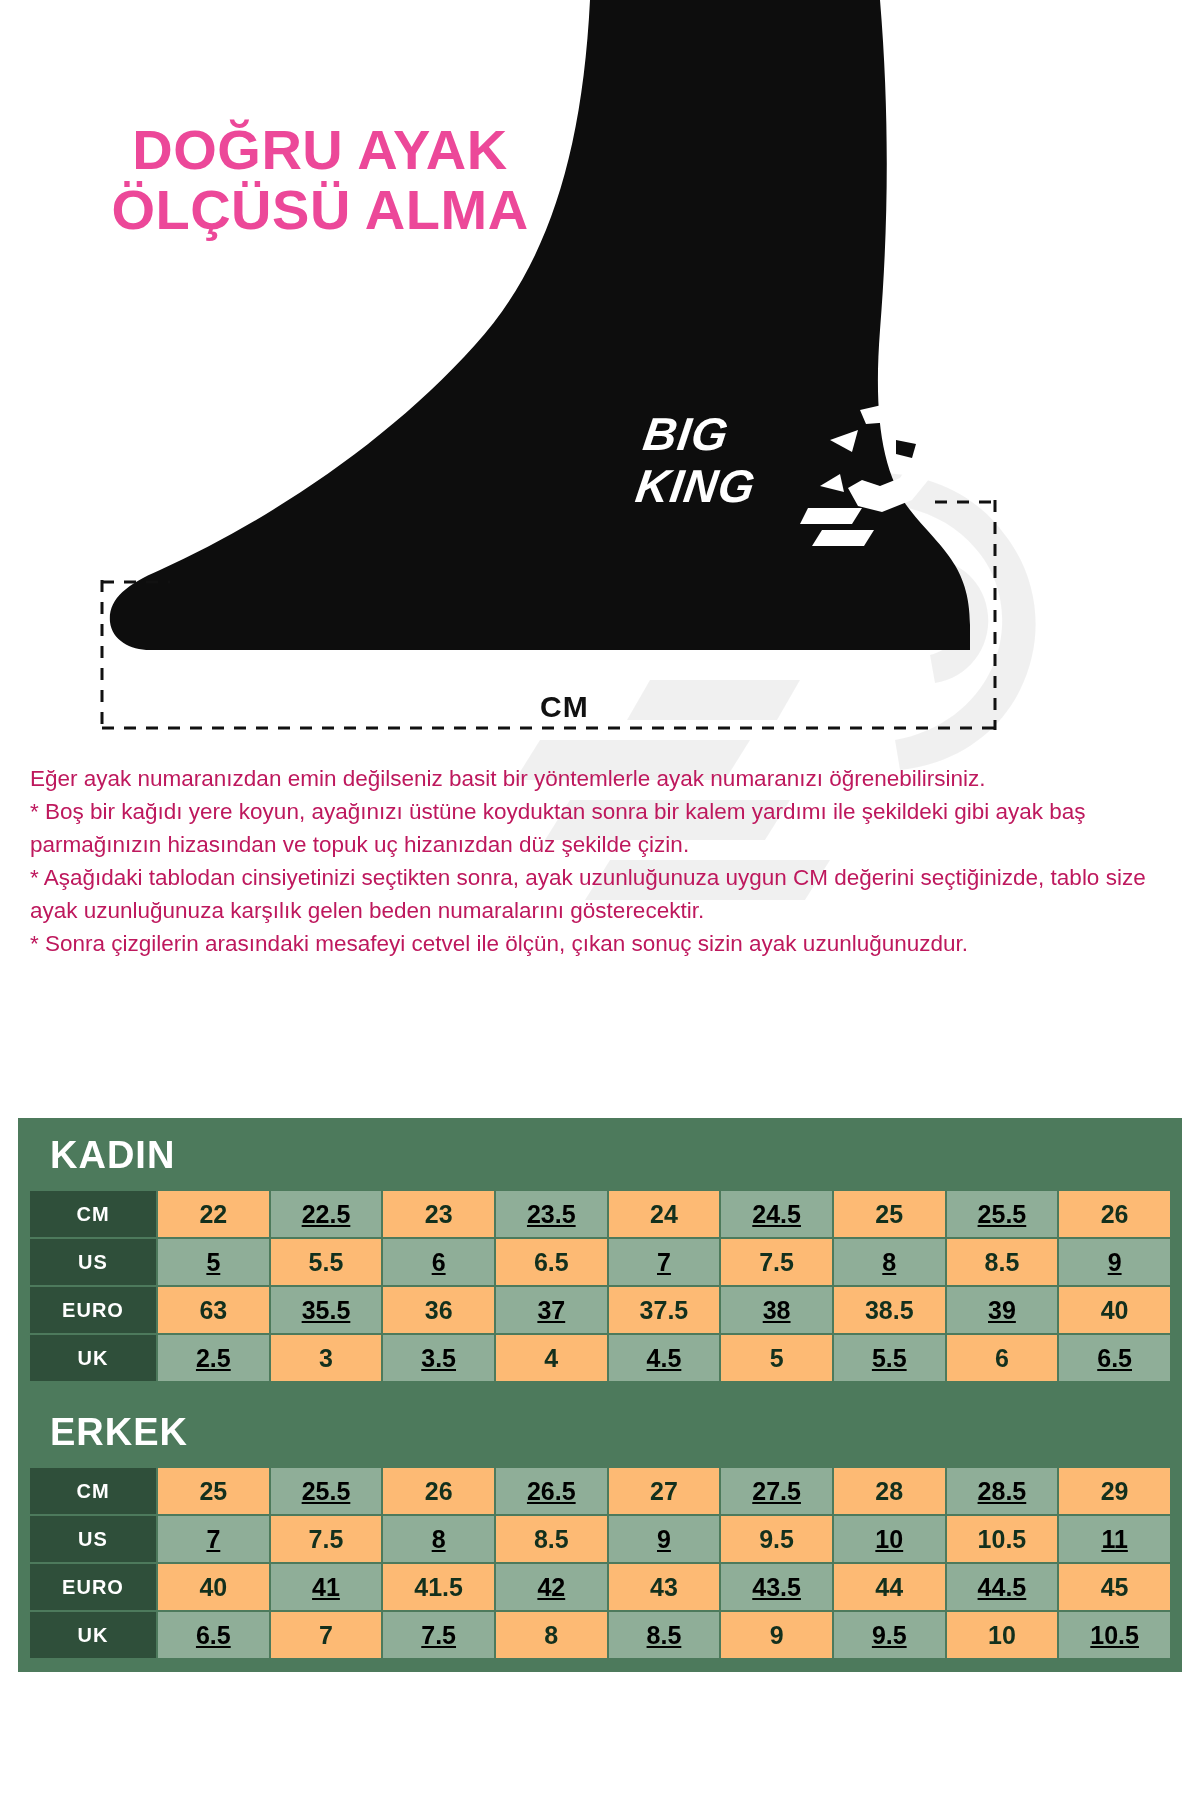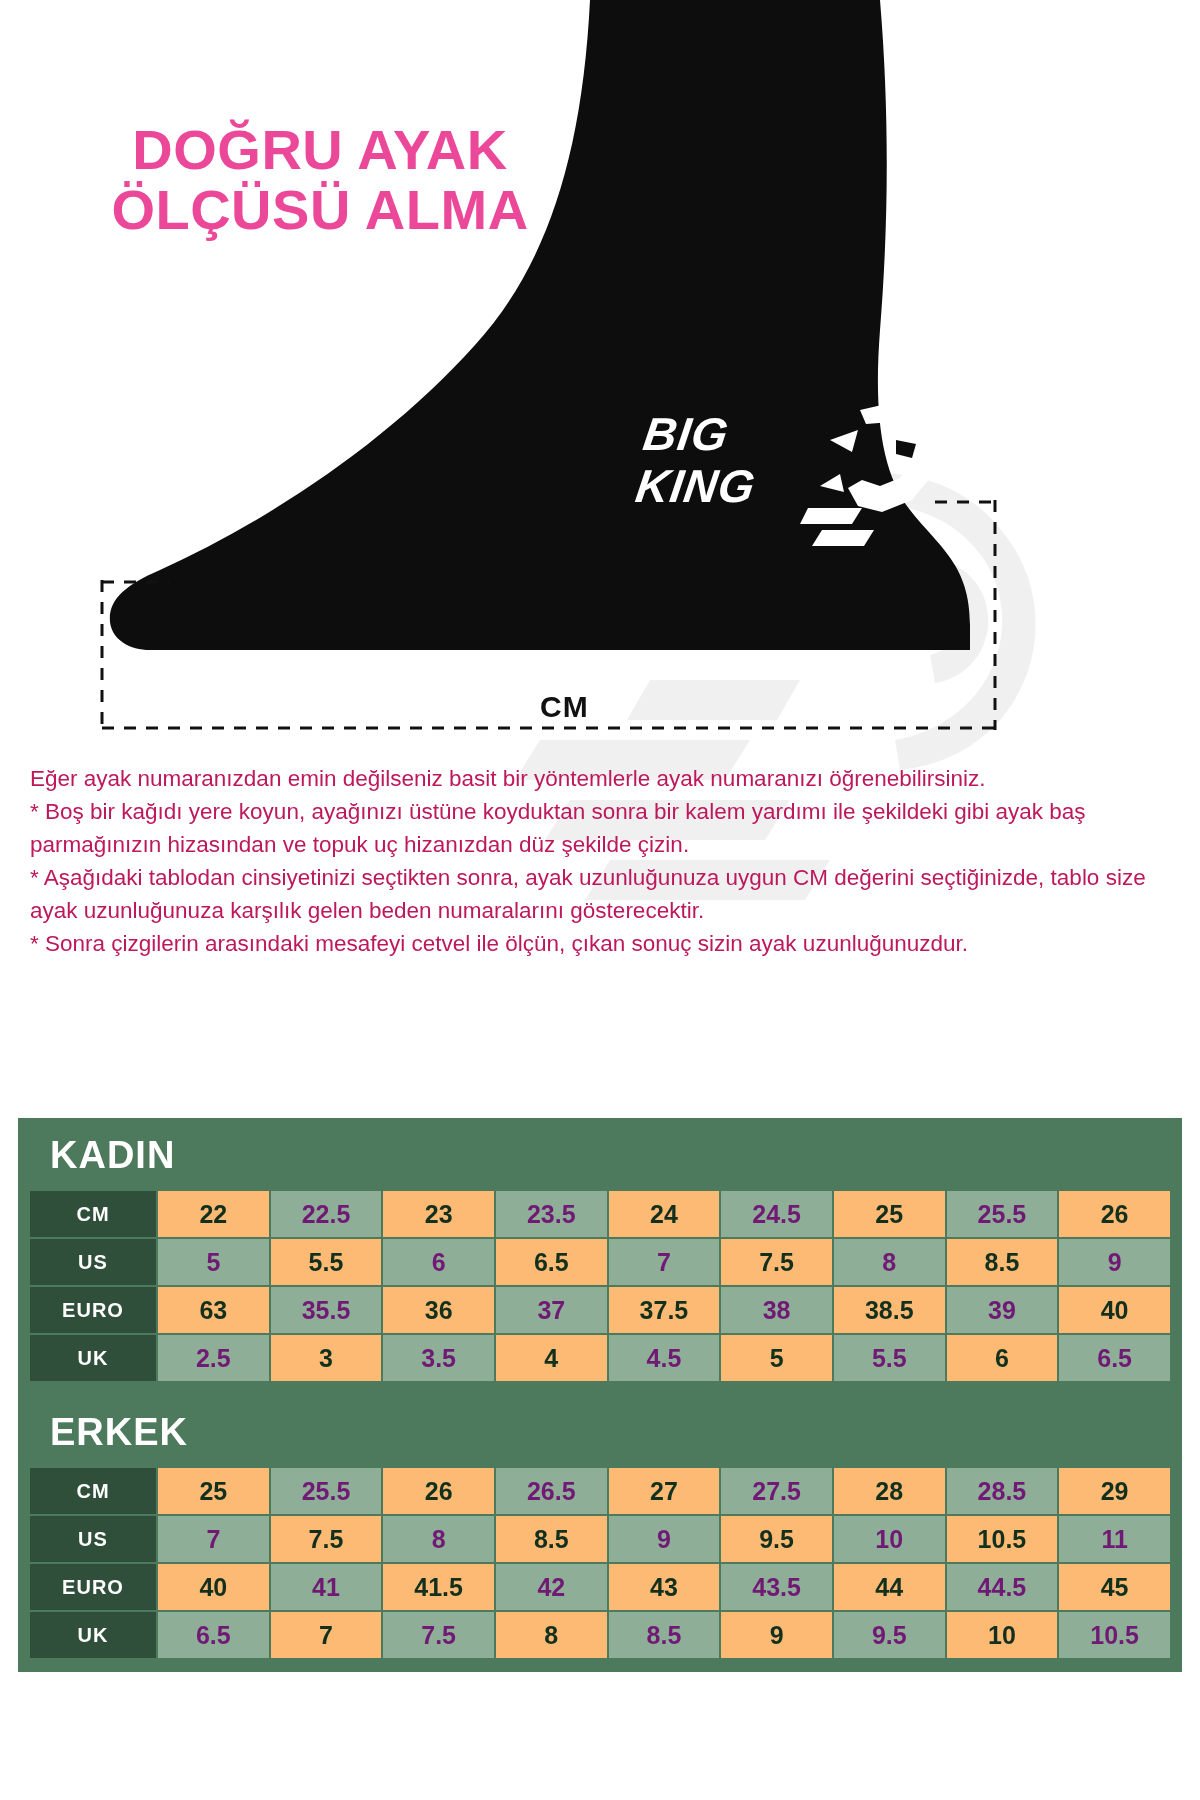--- a/index.html
+++ b/index.html
@@ -134,21 +134,21 @@
     height: 48px;
     font-size: 25px;
   }
   td.rowhead {
     width: 128px;
     font-size: 20px;
     letter-spacing: 1px;
     background: #2f4f3a;
   }
   td.cell-a { background: #fdba74; color: #13301d; }
-  td.cell-b { background: #8fae98; color: #701a75; }
+  td.cell-b { background: #8fae98; color: #000000; text-decoration: underline; }
 </style>
 </head>
 <body>
 
 <div class="page">
 
   <svg class="watermark" viewBox="0 0 620 480">
     <g fill="#3b3b3b">
       <path d="M330 40 C400 20 470 45 505 95 C540 140 545 200 520 250 C498 295 452 325 400 330 L395 300 C440 292 475 265 492 228 C510 188 504 140 475 108 C445 72 390 55 340 70 Z"></path>
       <path d="M420 120 C455 115 485 140 488 175 C491 208 468 238 435 243 L430 215 C450 210 464 193 462 175 C460 153 442 140 420 145 Z"></path>

